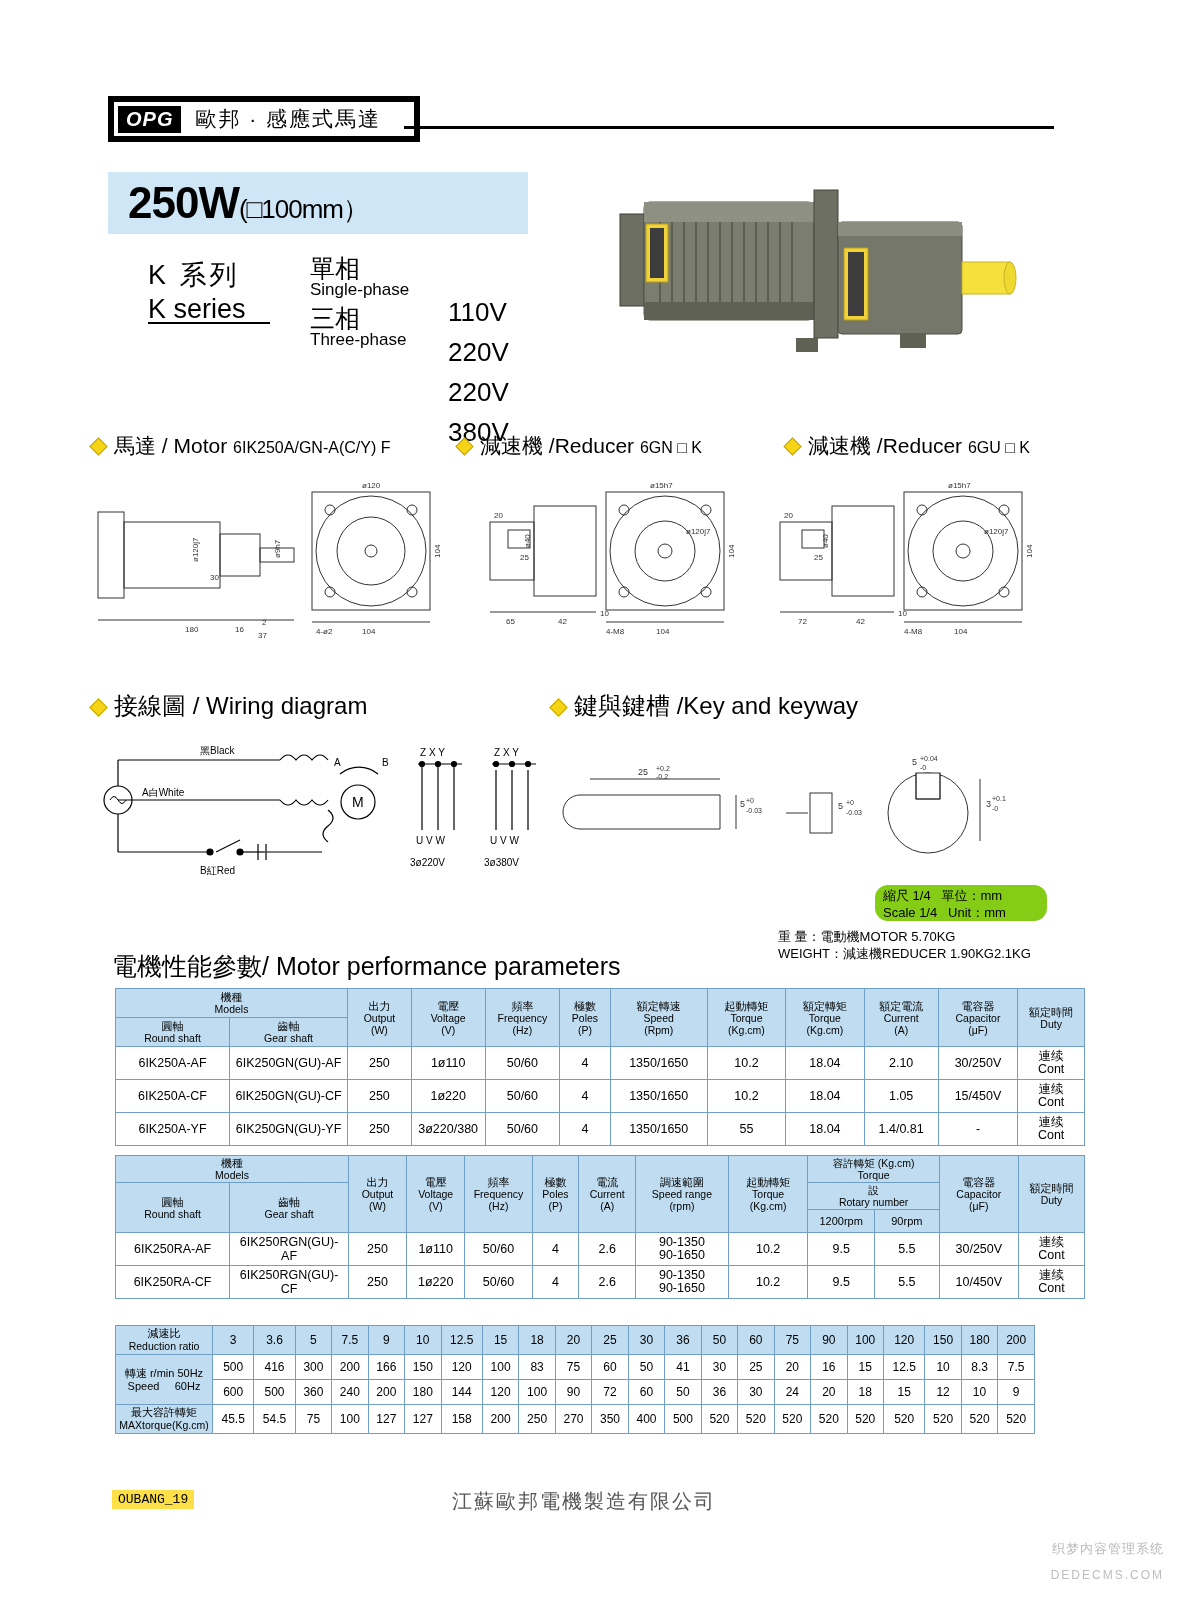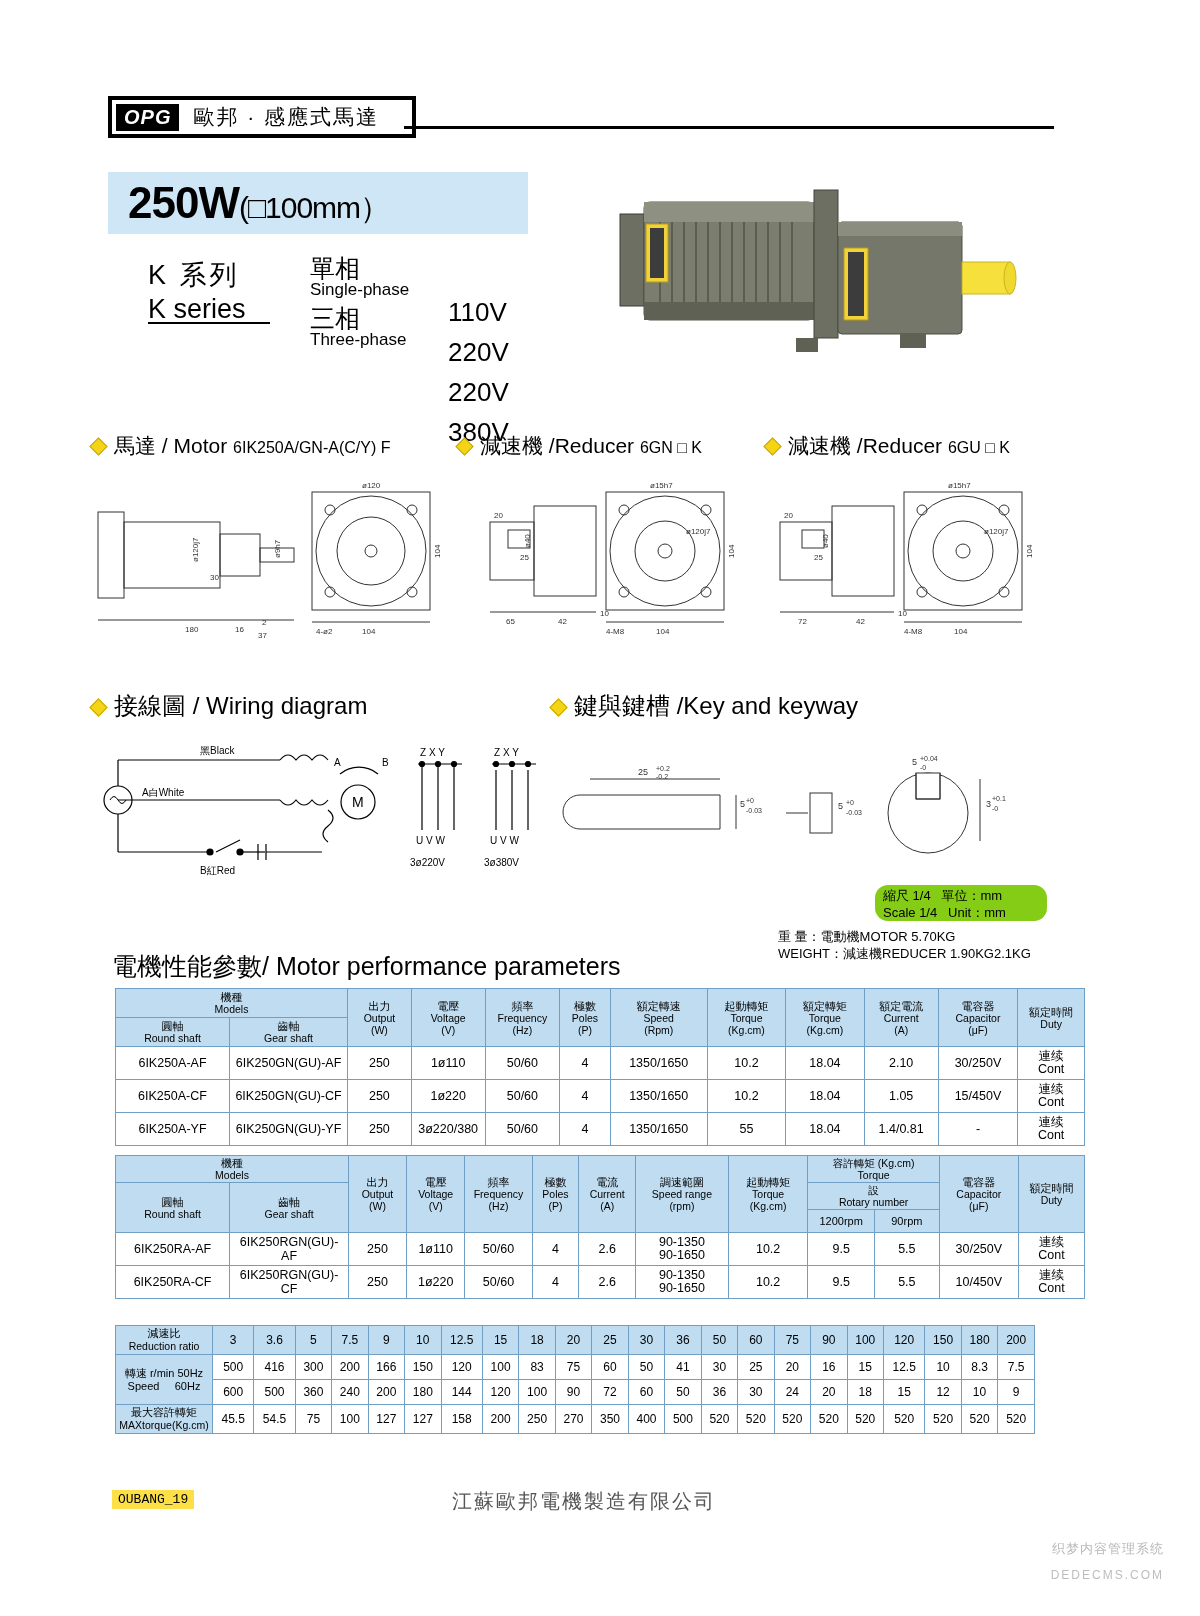--- a/index.html
+++ b/index.html
@@ -1,28 +1,28 @@
 <!DOCTYPE html>
 <html><head>
 <meta charset="utf-8">
 <style>
   html,body{margin:0;padding:0;background:#fff;}
   body{width:1200px;height:1616px;font-family:"Liberation Sans",sans-serif;color:#000;position:relative;overflow:hidden;}
   .page{position:relative;width:1200px;height:1616px;}
 
   
-  .logo-bar{position:absolute;left:108px;top:96px;width:300px;height:34px;border:4px solid #000000;display:flex;align-items:center;}
+  .logo-bar{position:absolute;left:108px;top:96px;width:300px;height:34px;border:6px solid #000000;display:flex;align-items:center;}
   .logo-opg{background:#000;color:#fff;font-weight:bold;font-style:italic;font-size:20px;padding:2px 8px;margin-left:4px;letter-spacing:1px;}
   .logo-text{font-size:21px;margin-left:14px;letter-spacing:2px;}
   .logo-line{position:absolute;left:404px;top:126px;width:650px;height:3px;background:#000;}
 
   
   .title-band{position:absolute;left:108px;top:172px;width:420px;height:62px;background:#cfe6f7;}
   .title-text{position:absolute;left:128px;top:178px;font-size:44px;font-weight:bold;letter-spacing:-1px;}
-  .title-sub{font-size:30px;font-weight:normal;}
+  .title-sub{font-size:26px;font-weight:normal;}
 
   .series{position:absolute;left:148px;top:258px;font-size:27px;line-height:34px;}
   .series .cn{letter-spacing:3px;}
   .series-rule{position:absolute;left:148px;top:322px;width:122px;height:2px;background:#000;}
 
   .phase{position:absolute;left:310px;top:256px;font-size:25px;line-height:1.0;}
   .phase .small{font-size:17px;}
   .volt{position:absolute;left:448px;top:256px;font-size:26px;line-height:40px;margin-top:36px;}
 
   
@@ -135,21 +135,21 @@
   <div class="sec" style="left:92px;top:432px;">
     <span class="dia"></span><span class="lbl">馬達</span>
     <span class="lbl">/ Motor</span>
     <span class="code">6IK250A/GN-A(C/Y) F</span>
   </div>
   <div class="sec" style="left:458px;top:432px;text-align:center;">
     <span class="dia"></span><span class="lbl">減速機</span>
     <span class="lbl">/Reducer</span>
     <span class="code">6GN □ K</span>
   </div>
-  <div class="sec" style="left:766px;top:432px;">
+  <div class="sec" style="left:786px;top:432px;">
     <span class="dia"></span><span class="lbl">減速機</span>
     <span class="lbl">/Reducer</span>
     <span class="code">6GU □ K</span>
   </div>
 
   <svg class="drawings" viewBox="0 0 1000 180">
     <g stroke="#333" fill="none" stroke-width="1" font-family="Liberation Sans" font-size="8">
 
       <rect x="8" y="42" width="26" height="86"></rect>
       <rect x="34" y="52" width="96" height="66"></rect>

